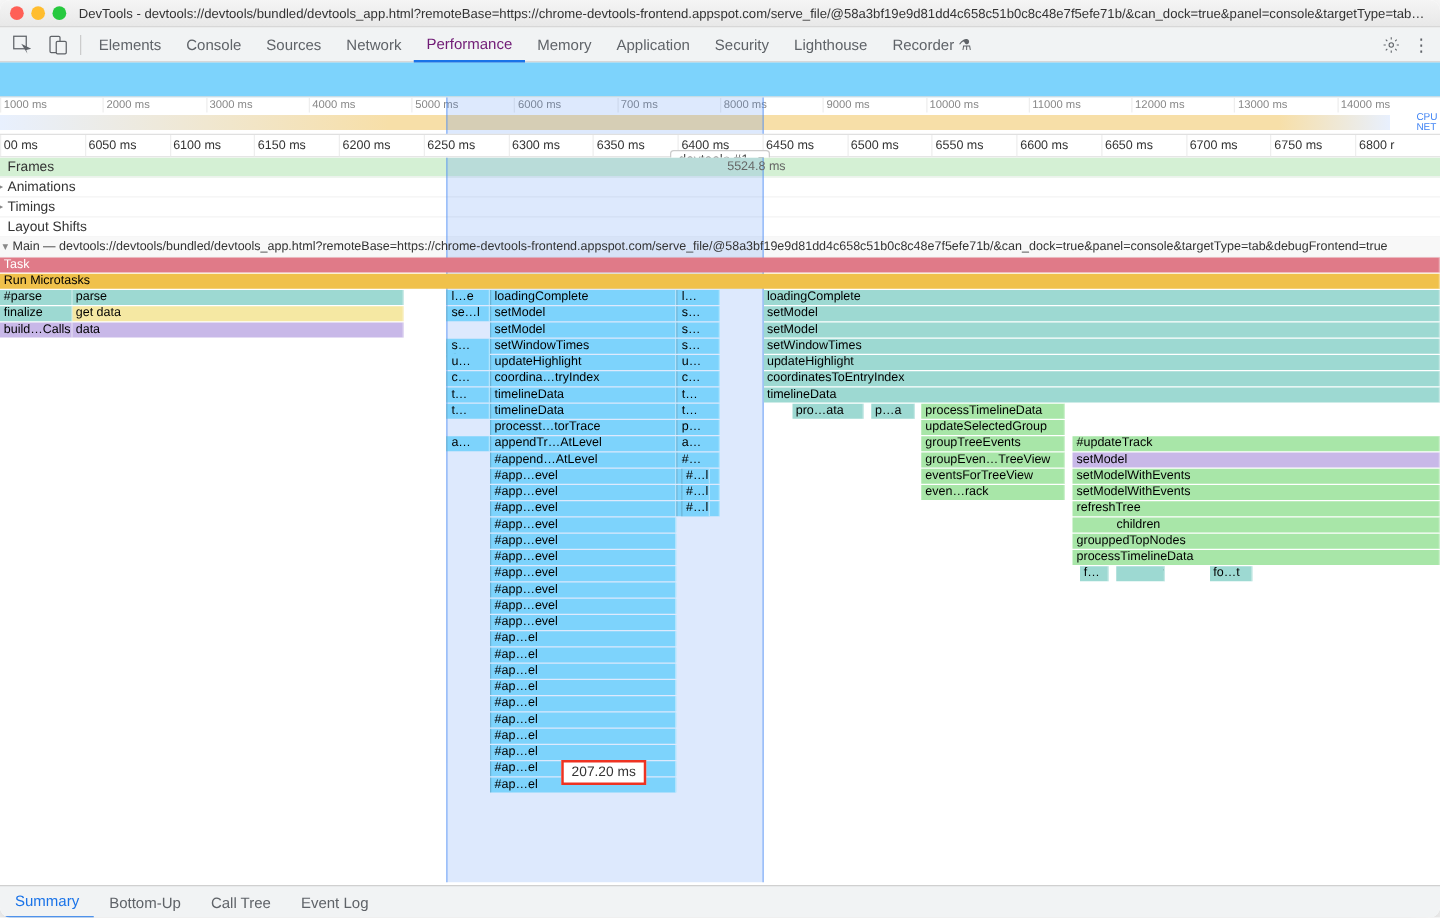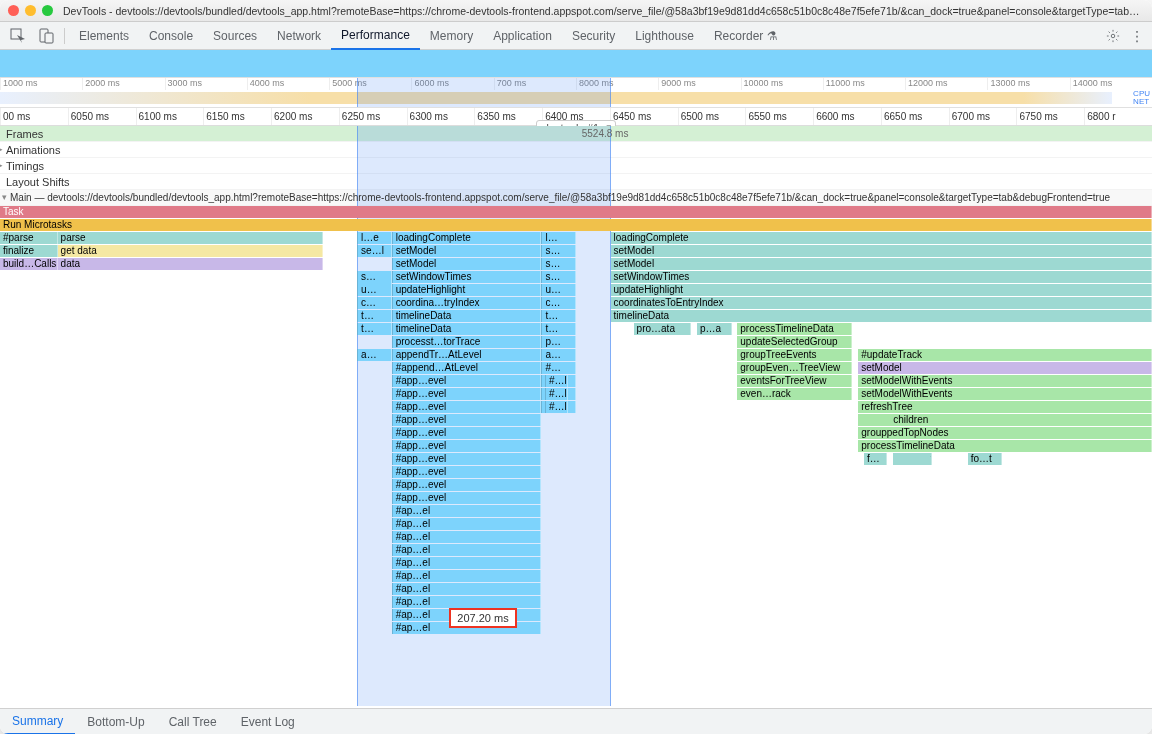--- a/index.html
+++ b/index.html
@@ -7,21 +7,21 @@
 .window { width: 1152px; height: 734px; position: relative; background: #fff; border-radius: 8px; box-shadow: 0 8px 30px rgba(0,0,0,0.25); overflow: hidden; }
 .titlebar { height: 22px; background: linear-gradient(#f5f5f5,#e8e8e8); display: flex; align-items: center; padding: 0 8px; border-bottom: 1px solid #ccc; font-size: 10.5px; color: #333; }
 .traffic { display: flex; gap: 6px; margin-right: 10px; }
 .tlight { width: 11px; height: 11px; border-radius: 50%; }
 .tl-close { background: #ff5f56; }
 .tl-min { background: #ffbd2e; }
 .tl-max { background: #27c93f; }
 .title-text { white-space: nowrap; overflow: hidden; text-overflow: ellipsis; font-weight: 500; flex: 1; }
 .tabbar { height: 28px; background: #f1f3f4; display: flex; align-items: center; border-bottom: 1px solid #d0d0d0; padding: 0 4px; font-size: 12px; color: #5f6368; }
 .tabbar .tab { padding: 0 10px; height: 28px; display: flex; align-items: center; cursor: pointer; }
-.tabbar .tab.active { color: #0f172a; border-bottom: 2px solid #1a73e8; }
+.tabbar .tab.active { color: #701a75; border-bottom: 2px solid #1a73e8; }
 .inspect-icon { width: 16px; height: 16px; margin: 0 6px; color: #5f6368; }
 .spacer { flex: 1; }
 .gear { width: 14px; height: 14px; color: #5f6368; margin: 0 6px; }
 .toolbar { height: 28px; background: #7dd3fc; border-bottom: 1px solid #e0e0e0; display: flex; align-items: center; padding: 0 8px; gap: 10px; font-size: 12px; color: #333; flex-direction: column; }
 .tool-icon { width: 14px; height: 14px; color: #5f6368; cursor: pointer; }
 .dropdown { border: 1px solid #ccc; border-radius: 3px; padding: 1px 16px 1px 6px; font-size: 11px; color: #555; background: #fff; position: relative; }
 .dropdown::after { content: "▾"; position: absolute; right: 4px; top: 1px; font-size: 9px; }
 .checkbox-wrap { display: flex; align-items: center; gap: 4px; font-size: 11px; }
 .checkbox-wrap input { width: 12px; height: 12px; }
 .overview { height: 30px; background: #fff; position: relative; border-bottom: 1px solid #e0e0e0; }

